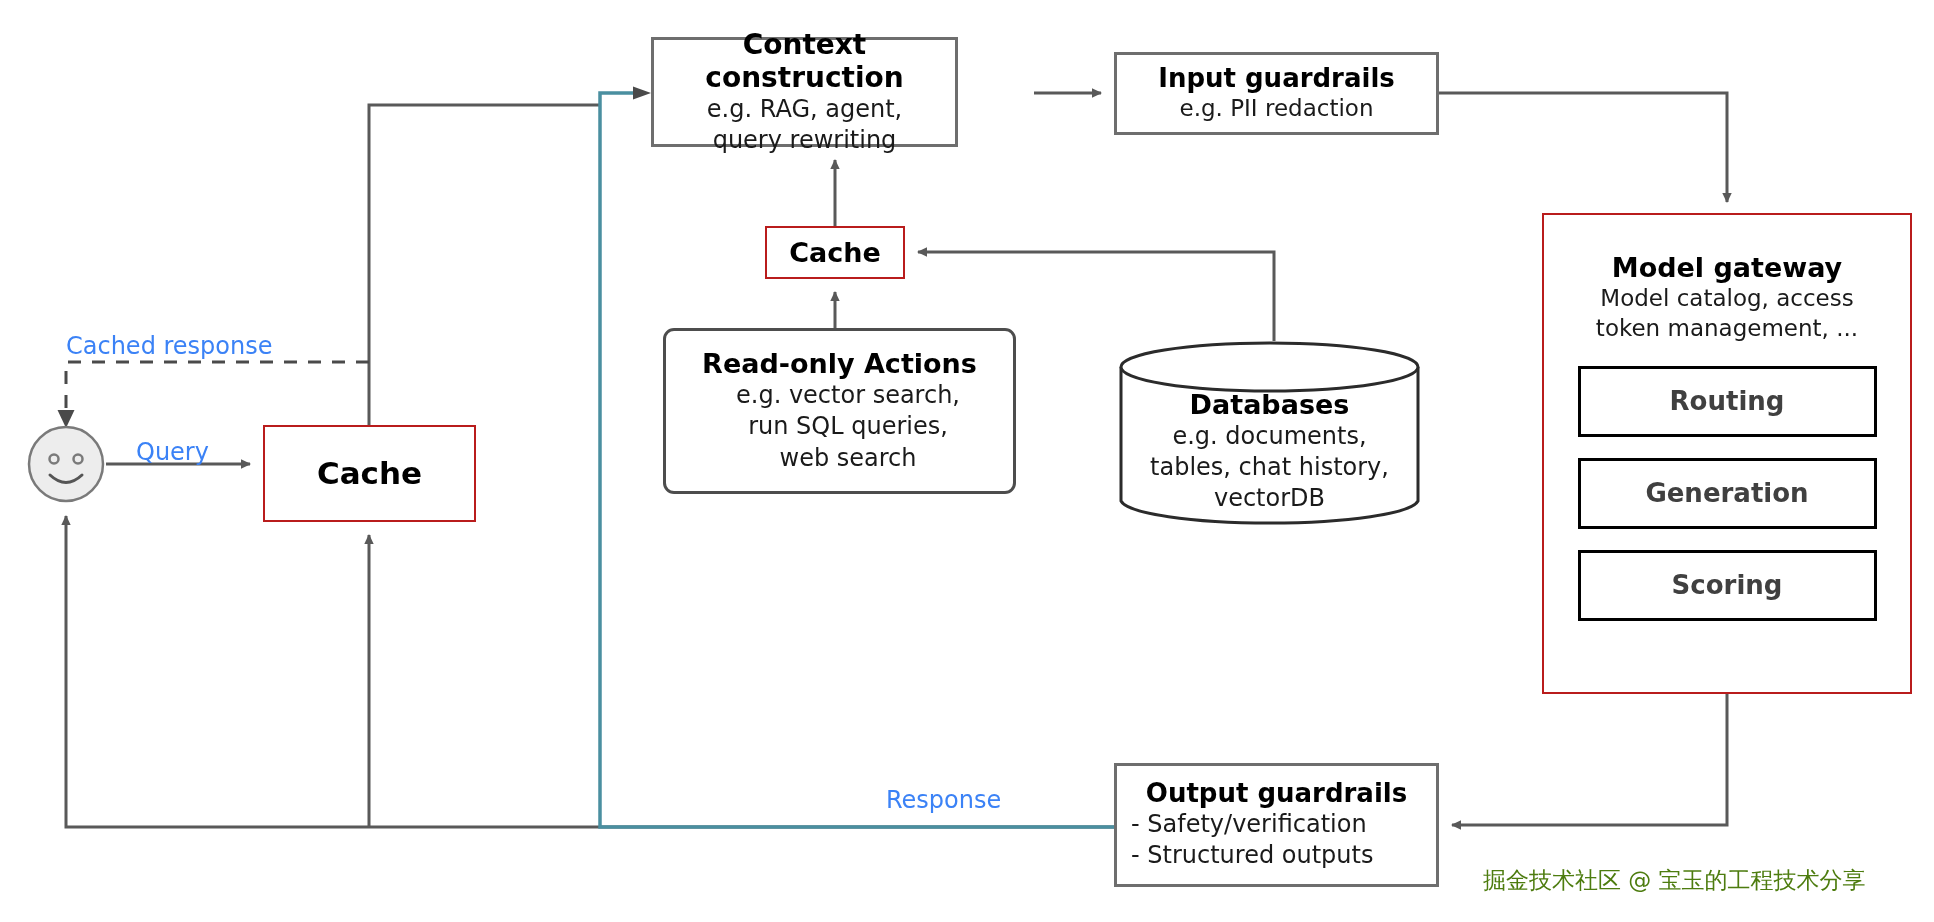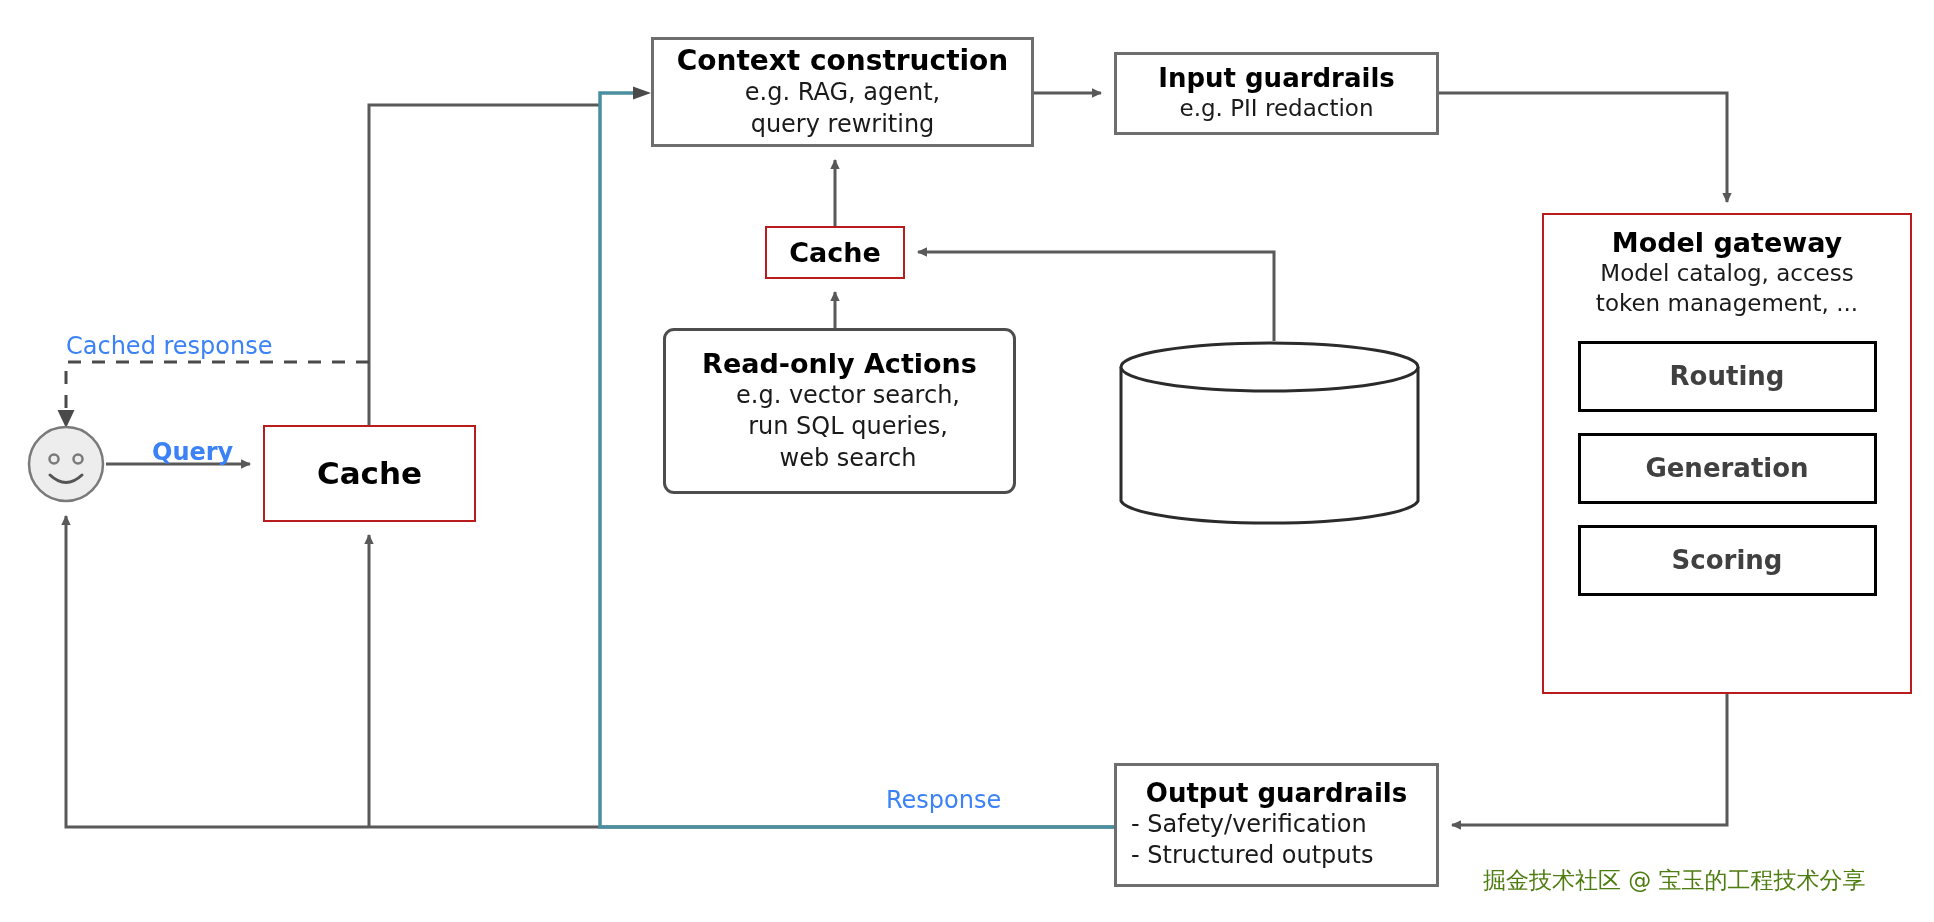--- a/index.html
+++ b/index.html
@@ -50,35 +50,35 @@
   }
   .box-black {
     border: 2px solid #b91c1c;
   }
   .box-round {
     border: 3px solid #4d4d4d;
     border-radius: 11px;
   }
   
   #node-context {
-    left: 651px; top: 37px; width: 383px; height: 110px;
+    left: 651px; top: 37px; width: 307px; height: 110px;
   }
   #node-context .ttl { font-size: 28px; }
   #node-context .sub { font-size: 24px; }
 
   #node-input-guardrails {
     left: 1114px; top: 52px; width: 325px; height: 83px;
   }
   #node-input-guardrails .ttl { font-size: 26px; }
   #node-input-guardrails .sub { font-size: 23px; }
 
   #node-model-gateway {
     left: 1542px; top: 213px; width: 370px; height: 481px;
     justify-content: flex-start;
-    padding-top: 12px;
+    padding-top: 37px;
   }
   #node-model-gateway .ttl { font-size: 27px; }
   #node-model-gateway .sub { font-size: 23px; }
   #gateway-subnodes {
     margin-top: 22px;
     width: 100%;
     display: flex;
     flex-direction: column;
     align-items: center;
     gap: 21px;
@@ -143,21 +143,21 @@
 
   .edge-label {
     position: absolute;
     font-size: 24px;
     color: #3b82f6;
     white-space: nowrap;
     z-index: 4;
     background: transparent;
   }
   #label-cached-response { left: 66px; top: 332px; }
-  #label-query { left: 152px; top: 438px; font-weight: bold; }
+  #label-query { left: 136px; top: 438px; }
   #label-response { left: 886px; top: 786px; }
 
   #watermark {
     position: absolute;
     left: 1483px; top: 865px;
     font-size: 23px;
     color: #4d7c0f;
     white-space: nowrap;
     z-index: 5;
   }
@@ -249,20 +249,26 @@
     <div class="sub">e.g. vector search,</div>
     <div class="sub">run SQL queries,</div>
     <div class="sub">web search</div>
   </div>
 
   <div id="node-databases">
     <svg id="db-svg" width="301" height="186" viewBox="0 0 301 186" xmlns="http://www.w3.org/2000/svg">
       <path d="M2,26 L2,160 A149,24 0 0 0 299,160 L299,26" fill="#ffffff" stroke="#2b2b2b" stroke-width="3"></path>
       <ellipse cx="150.5" cy="26" rx="148.5" ry="24" fill="#ffffff" stroke="#2b2b2b" stroke-width="3"></ellipse>
     </svg>
+    <div id="db-text">
+      <div class="ttl">Databases</div>
+      <div class="sub">e.g. documents,</div>
+      <div class="sub">tables, chat history,</div>
+      <div class="sub">vectorDB</div>
+    </div>
   </div>
 
   <div class="node box-gray" id="node-output-guardrails">
     <div class="ttl">Output guardrails</div>
     <div class="sub">- Safety/verification</div>
     <div class="sub">- Structured outputs</div>
   </div>
 
   <div id="node-user">
     <svg width="78" height="78" viewBox="0 0 78 78" xmlns="http://www.w3.org/2000/svg">

